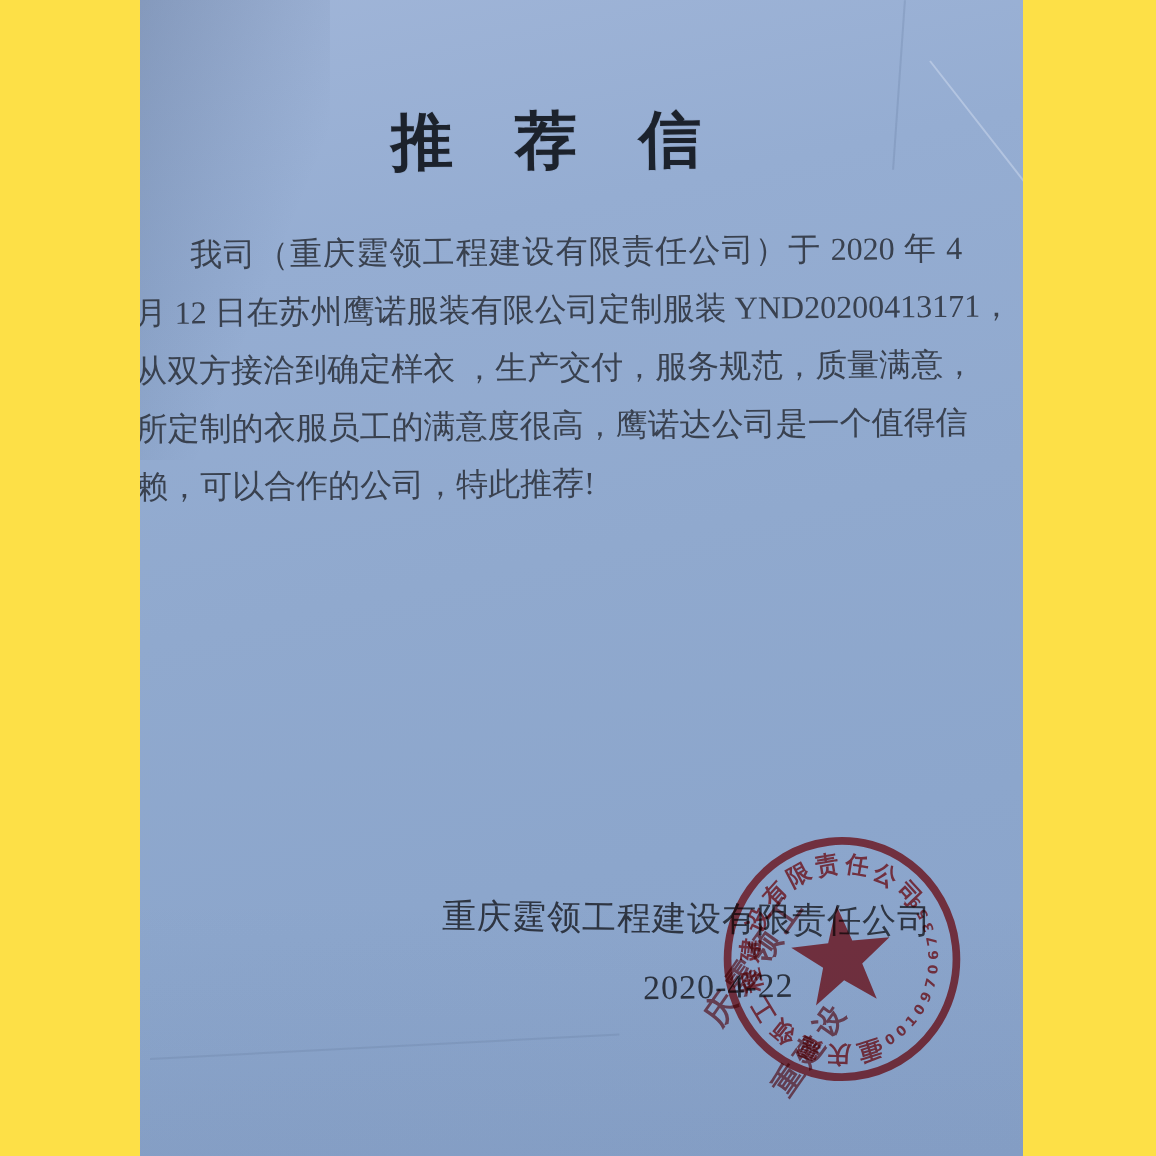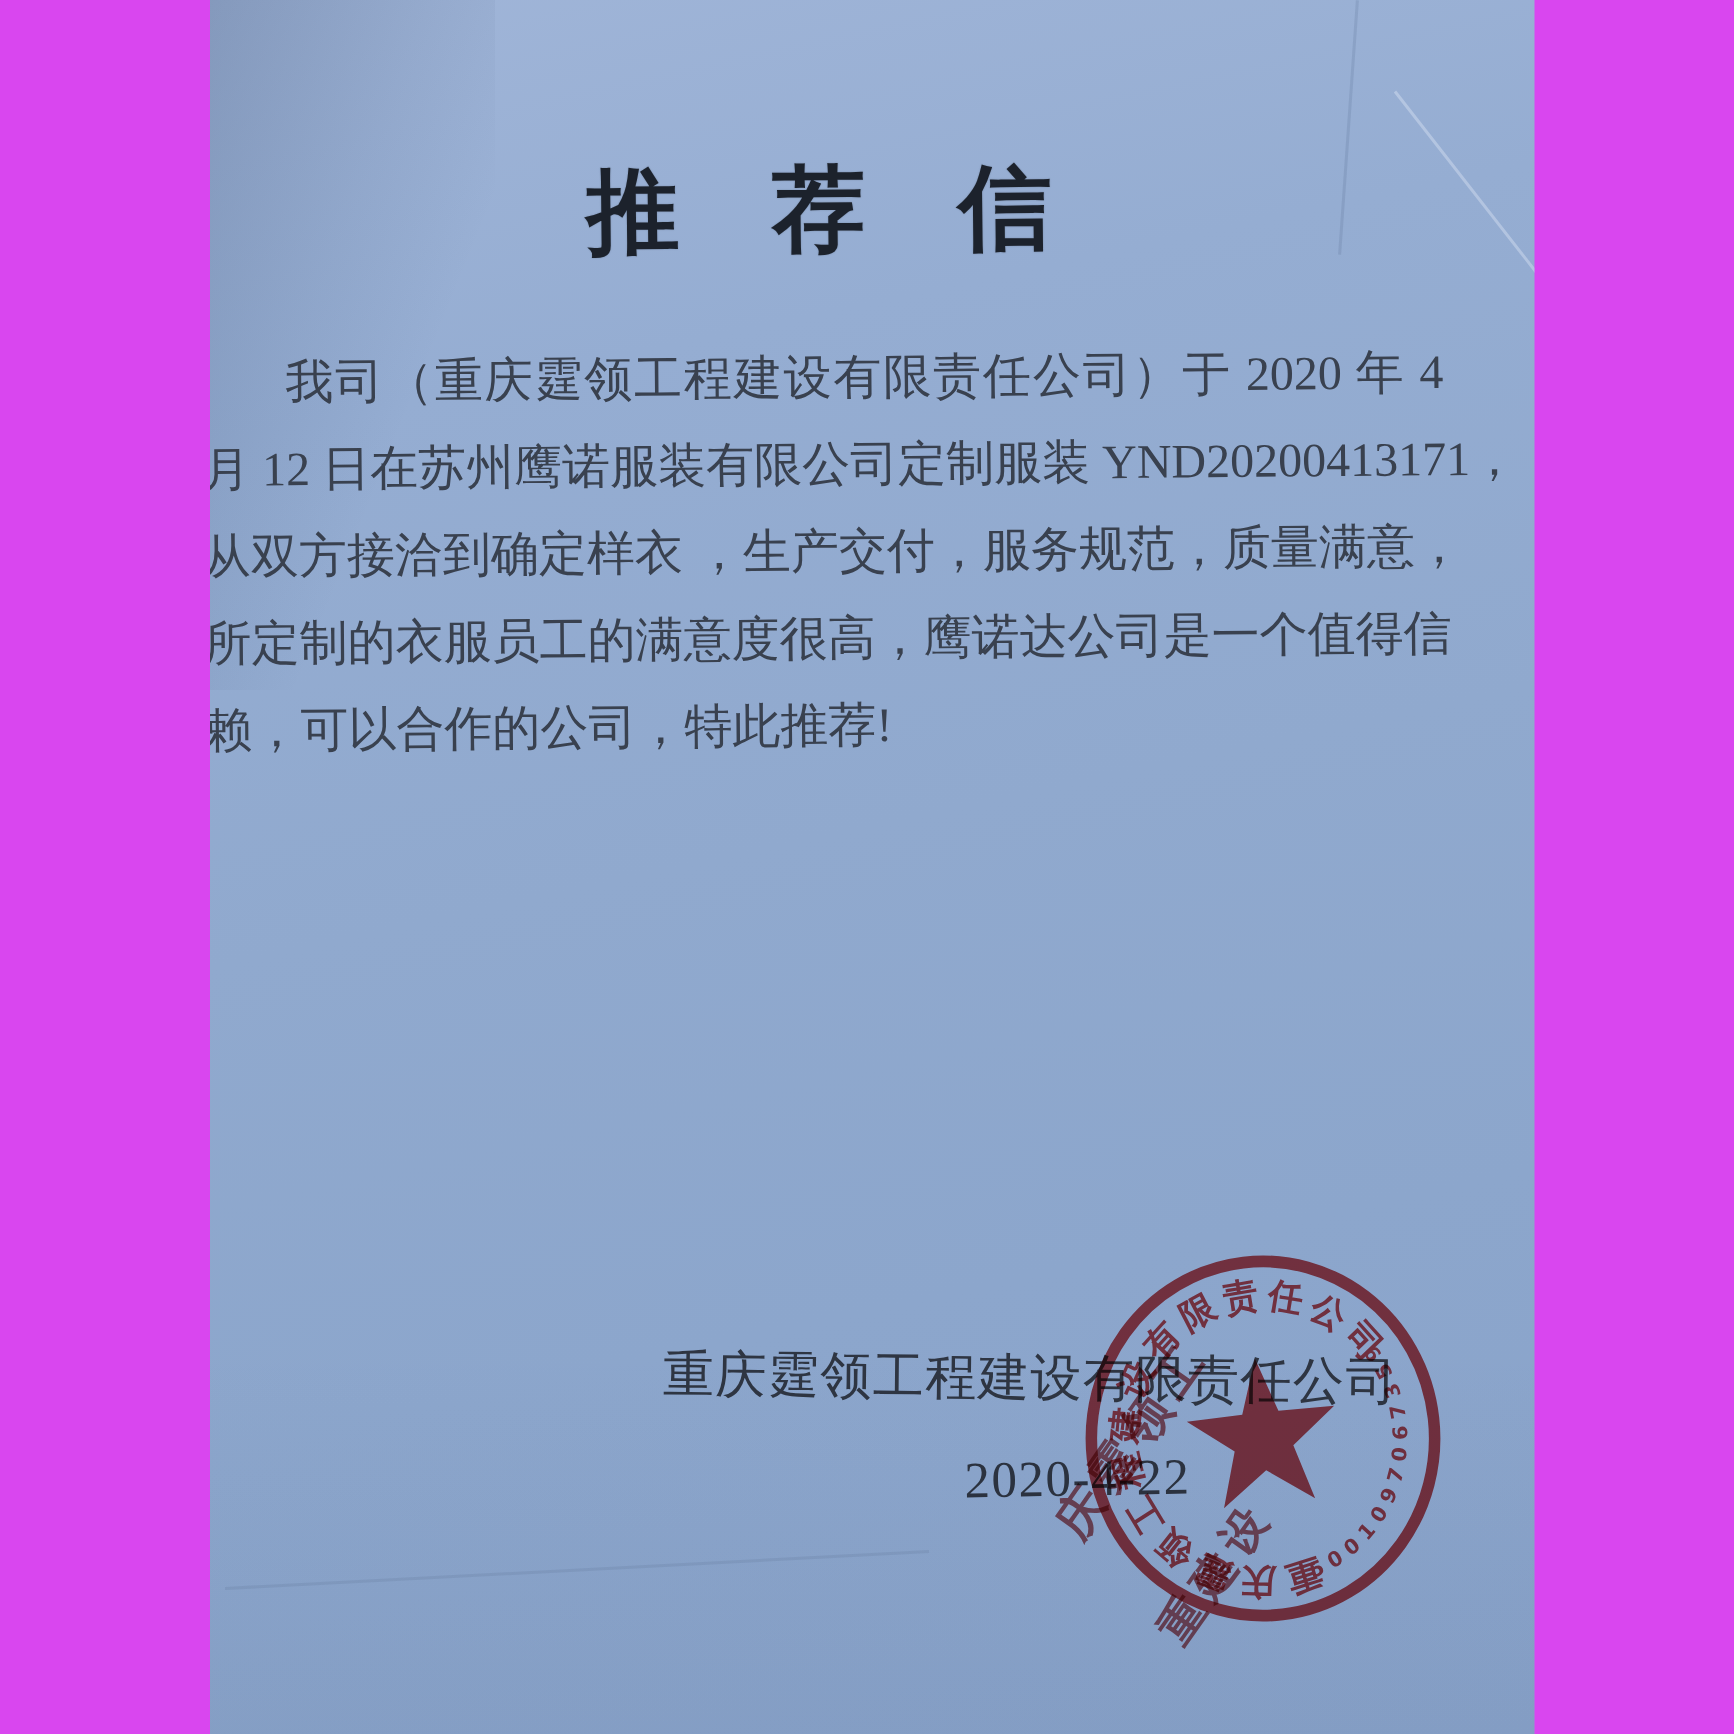--- a/index.html
+++ b/index.html
@@ -1,21 +1,21 @@
 <!DOCTYPE html>
 <html><head>
 <meta charset="utf-8">
 <style>
   html,body{margin:0;padding:0;}
   body{
     width:1156px;height:1156px;overflow:hidden;position:relative;
     background:#ffffff;
     font-family:"Liberation Serif","DejaVu Serif",serif;
   }
-  .photo-frame{position:absolute;inset:0;background:#d946ef;}
+  .photo-frame{position:absolute;inset:0;background:#fde047;}
   
   .paper{
     position:absolute;left:140px;top:0;width:883px;height:1156px;
     background:linear-gradient(168deg,#a0b5d8 0%,#95add2 22%,#90a9ce 48%,#8ca6cc 72%,#89a3ca 100%);
     overflow:hidden;
   }
   .shade-topleft{
     position:absolute;left:0;top:0;width:190px;height:460px;
     background:linear-gradient(112deg,rgba(35,55,90,.22) 0%,rgba(35,55,90,.08) 40%,rgba(35,55,90,0) 65%);
     pointer-events:none;

